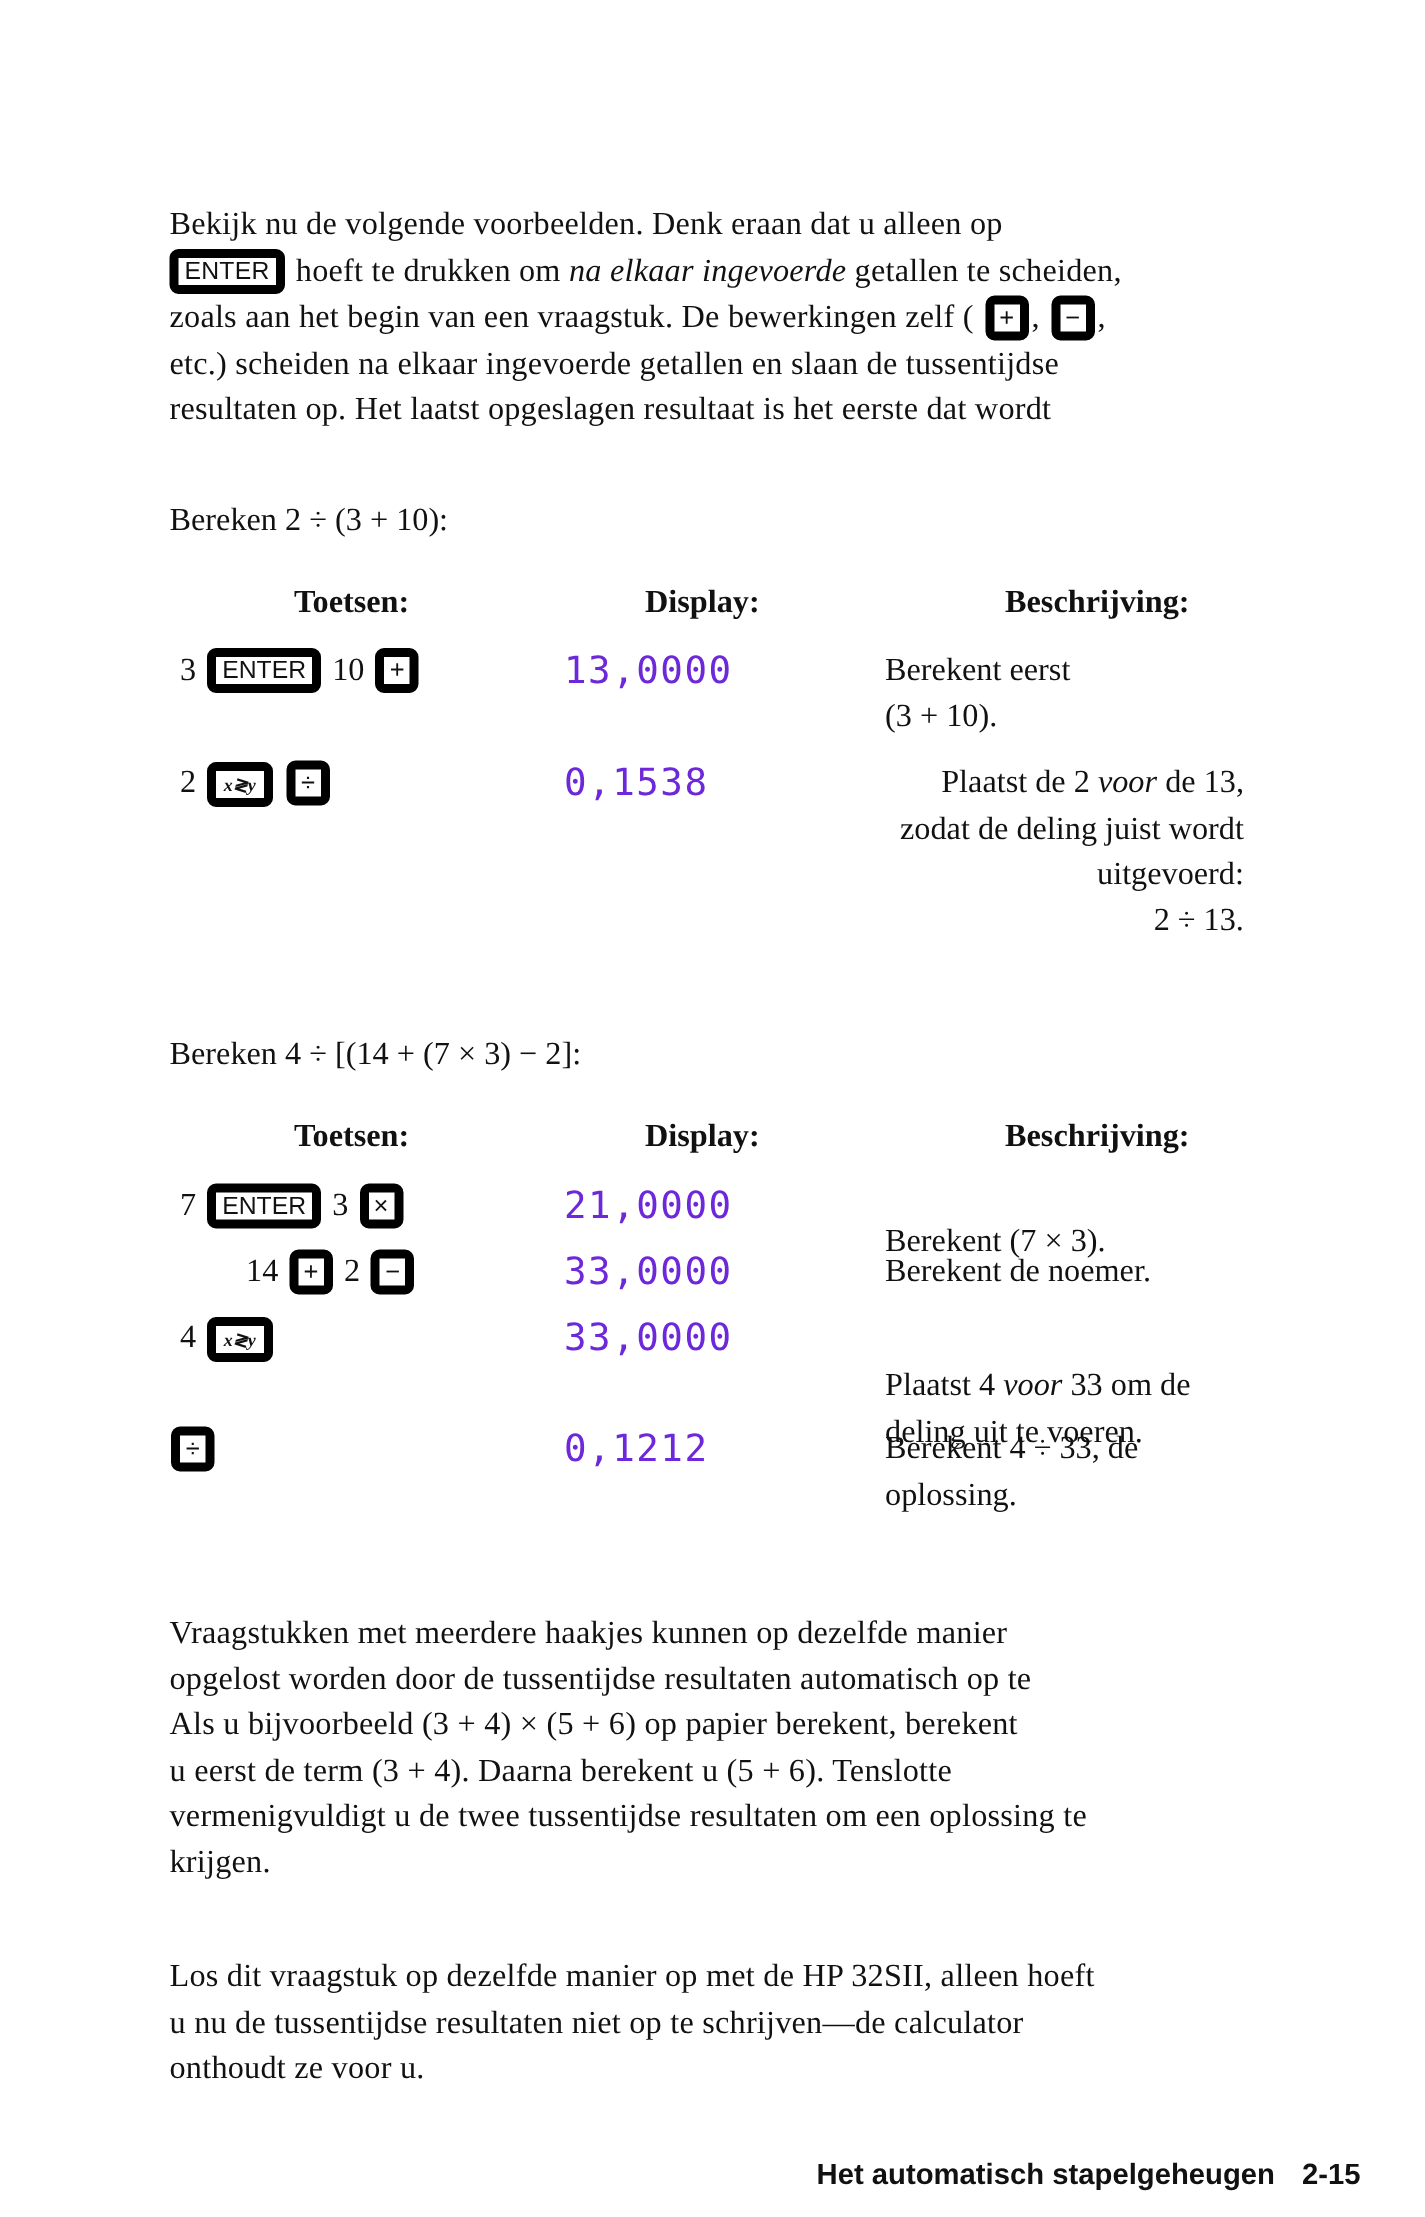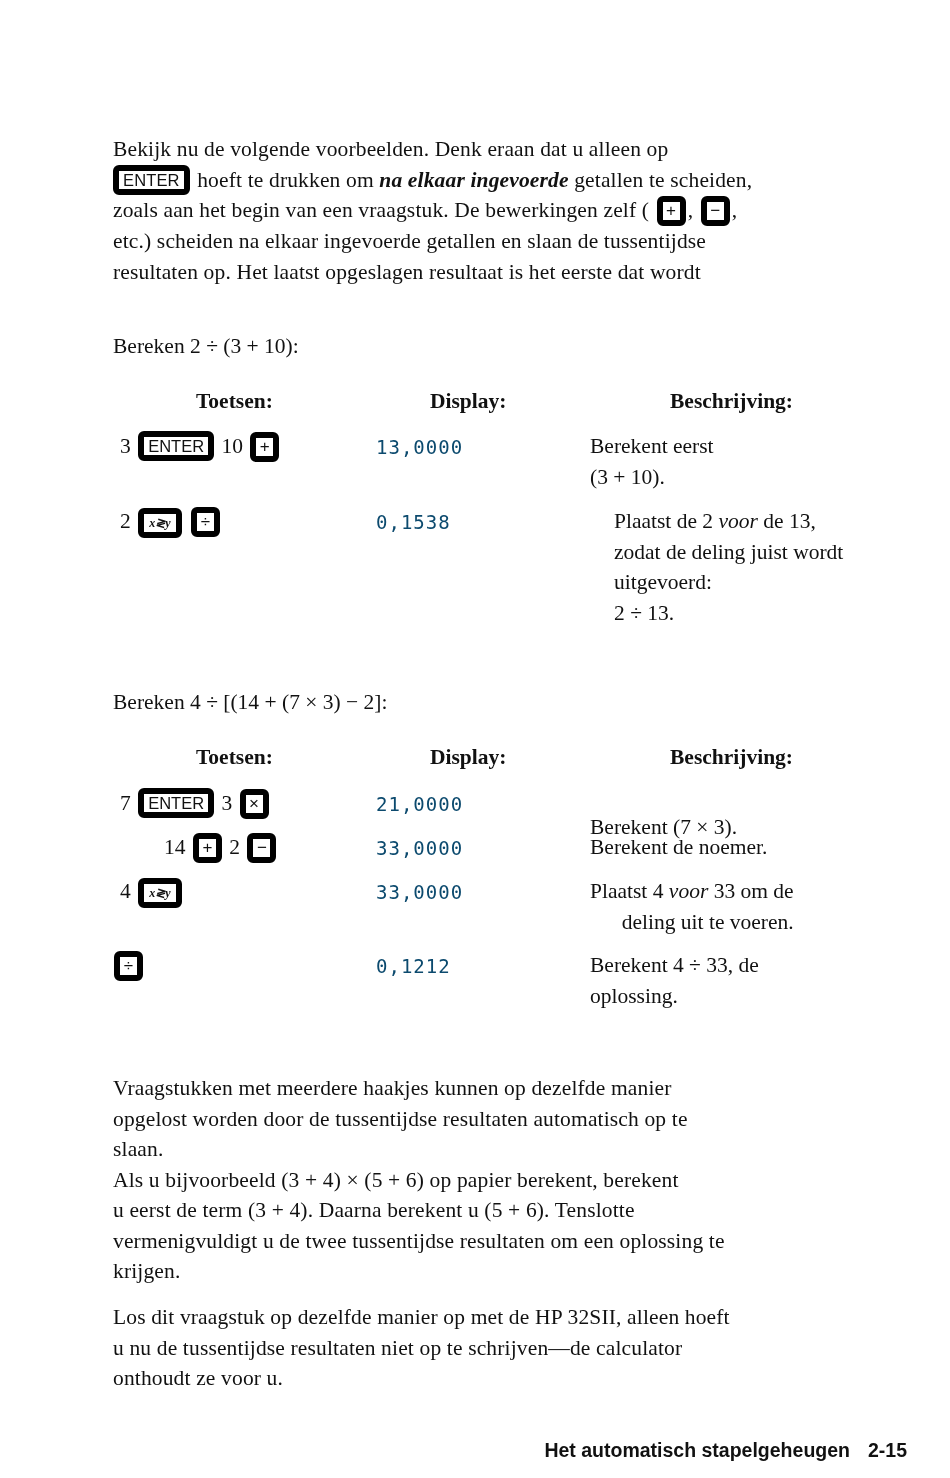--- a/index.html
+++ b/index.html
@@ -5,25 +5,25 @@
   html, body { margin: 0; padding: 0; background: #ffffff; }
   body { width: 950px; height: 1478px; position: relative; overflow: hidden; color: #111; }
   .page { position: absolute; left: 0; top: 0; width: 950px; height: 1406px; }
   .para { position: absolute; left: 113px; width: 800px; font-family: "Liberation Serif", "DejaVu Serif", serif; font-size: 21.5px; line-height: 30.5px; letter-spacing: 0.15px; }
   .line { display: block; white-space: nowrap; }
   .key { display: inline-block; border: 6px solid #000000; border-radius: 6px; font-family: "Liberation Sans", "DejaVu Sans", sans-serif; font-size: 16.5px; line-height: 18px; padding: 0 4px 0 4px; vertical-align: 1px; margin: 0 2px; }
   .key.sq { min-width: 11px; text-align: center; padding: 0 3px; font-size: 17px; }
   .key.xy { font-family: "Liberation Serif", serif; font-style: italic; font-weight: bold; font-size: 12px; padding: 0 5px; }
   .tbl-head { position: absolute; font-family: "Liberation Serif", "DejaVu Serif", serif; font-weight: bold; font-size: 21.5px; }
   .cell { position: absolute; font-family: "Liberation Serif", "DejaVu Serif", serif; font-size: 21.5px; line-height: 30.5px; white-space: nowrap; }
-  .lcd { position: absolute; font-family: "DejaVu Sans Mono", "Liberation Mono", monospace; font-size: 19px; color: #0c4a6e; letter-spacing: 1px; line-height: 30px; }
+  .lcd { position: absolute; font-family: "DejaVu Sans Mono", "Liberation Mono", monospace; font-size: 25px; color: #6d28d9; letter-spacing: 1px; line-height: 30px; }
   .footer { position: absolute; right: 43px; top: 1439px; font-family: "Liberation Sans", "DejaVu Sans", sans-serif; font-weight: bold; font-size: 19.5px; white-space: nowrap; }
   .footer .pg { margin-left: 18px; }
   i, .it { font-style: italic; }
-  .bi { font-style: italic; font-weight: bold; }
+  .bi { font-style: italic; font-weight: normal; }
 </style>
 </head>
 <body>
 
 <div class="page">
 
   <div class="para" style="top:134px;">
     <span class="line">Bekijk nu de volgende voorbeelden. Denk eraan dat u alleen op</span>
     <span class="line"><span class="key" style="margin-left:0">ENTER</span><span> hoeft te drukken om </span><span class="bi">na elkaar ingevoerde</span><span> getallen te scheiden,</span></span>
     <span class="line"><span>zoals aan het begin van een vraagstuk. De bewerkingen zelf ( </span><span class="key sq">+</span><span>, </span><span class="key sq">−</span><span>,</span></span>
@@ -43,21 +43,21 @@
   <div class="lcd" style="left:376px; top:432px;">13,0000</div>
   <div class="cell" style="left:590px; top:431px;">
     <span class="line">Berekent eerst</span>
     <span class="line">(3 + 10).</span>
   </div>
 
   <div class="cell" style="left:120px; top:506px;">
     <span>2 </span><span class="key xy">x≷y</span><span> </span><span class="key sq">÷</span>
   </div>
   <div class="lcd" style="left:376px; top:507px;">0,1538</div>
-  <div class="cell" style="left:614px; top:506px;">
+  <div class="cell" style="left:600px; top:506px;text-align:right;">
     <span class="line"><span>Plaatst de 2 </span><i>voor</i><span> de 13,</span></span>
     <span class="line">zodat de deling juist wordt</span>
     <span class="line">uitgevoerd:</span>
     <span class="line">2 ÷ 13.</span>
   </div>
 
   <div class="cell" style="left:113px; top:687px;">Bereken 4 ÷ [(14 + (7 × 3) − 2]:</div>
 
   <div class="tbl-head" style="left:196px; top:745px;">Toetsen:</div>
   <div class="tbl-head" style="left:430px; top:745px;">Display:</div>
@@ -76,38 +76,37 @@
   </div>
   <div class="lcd" style="left:376px; top:833px;">33,0000</div>
   <div class="cell" style="left:590px; top:832px;">
     <span class="line">Berekent de noemer.</span>
   </div>
 
   <div class="cell" style="left:120px; top:876px;">
     <span>4 </span><span class="key xy">x≷y</span>
   </div>
   <div class="lcd" style="left:376px; top:877px;">33,0000</div>
-  <div class="cell" style="left:590px; top:876px;text-align:right;">
+  <div class="cell" style="left:590px; top:908px;">
     <span class="line"><span>Plaatst 4 </span><i>voor</i><span> 33 om de</span></span>
     <span class="line">deling uit te voeren.</span>
   </div>
 
   <div class="cell" style="left:114px; top:950px;">
     <span class="key sq" style="margin-left:0">÷</span>
   </div>
   <div class="lcd" style="left:376px; top:951px;">0,1212</div>
   <div class="cell" style="left:590px; top:950px;">
     <span class="line">Berekent 4 ÷ 33, de</span>
     <span class="line">oplossing.</span>
   </div>
 
   <div class="para" style="top:1073px;">
     <span class="line">Vraagstukken met meerdere haakjes kunnen op dezelfde manier</span>
     <span class="line">opgelost worden door de tussentijdse resultaten automatisch op te</span>
-    <span class="line">slaan.</span>
     <span class="line">Als u bijvoorbeeld (3 + 4) × (5 + 6) op papier berekent, berekent</span>
     <span class="line">u eerst de term (3 + 4). Daarna berekent u (5 + 6). Tenslotte</span>
     <span class="line">vermenigvuldigt u de twee tussentijdse resultaten om een oplossing te</span>
     <span class="line">krijgen.</span>
   </div>
 
   <div class="para" style="top:1302px;">
     <span class="line">Los dit vraagstuk op dezelfde manier op met de HP 32SII, alleen hoeft</span>
     <span class="line">u nu de tussentijdse resultaten niet op te schrijven—de calculator</span>
     <span class="line">onthoudt ze voor u.</span>

